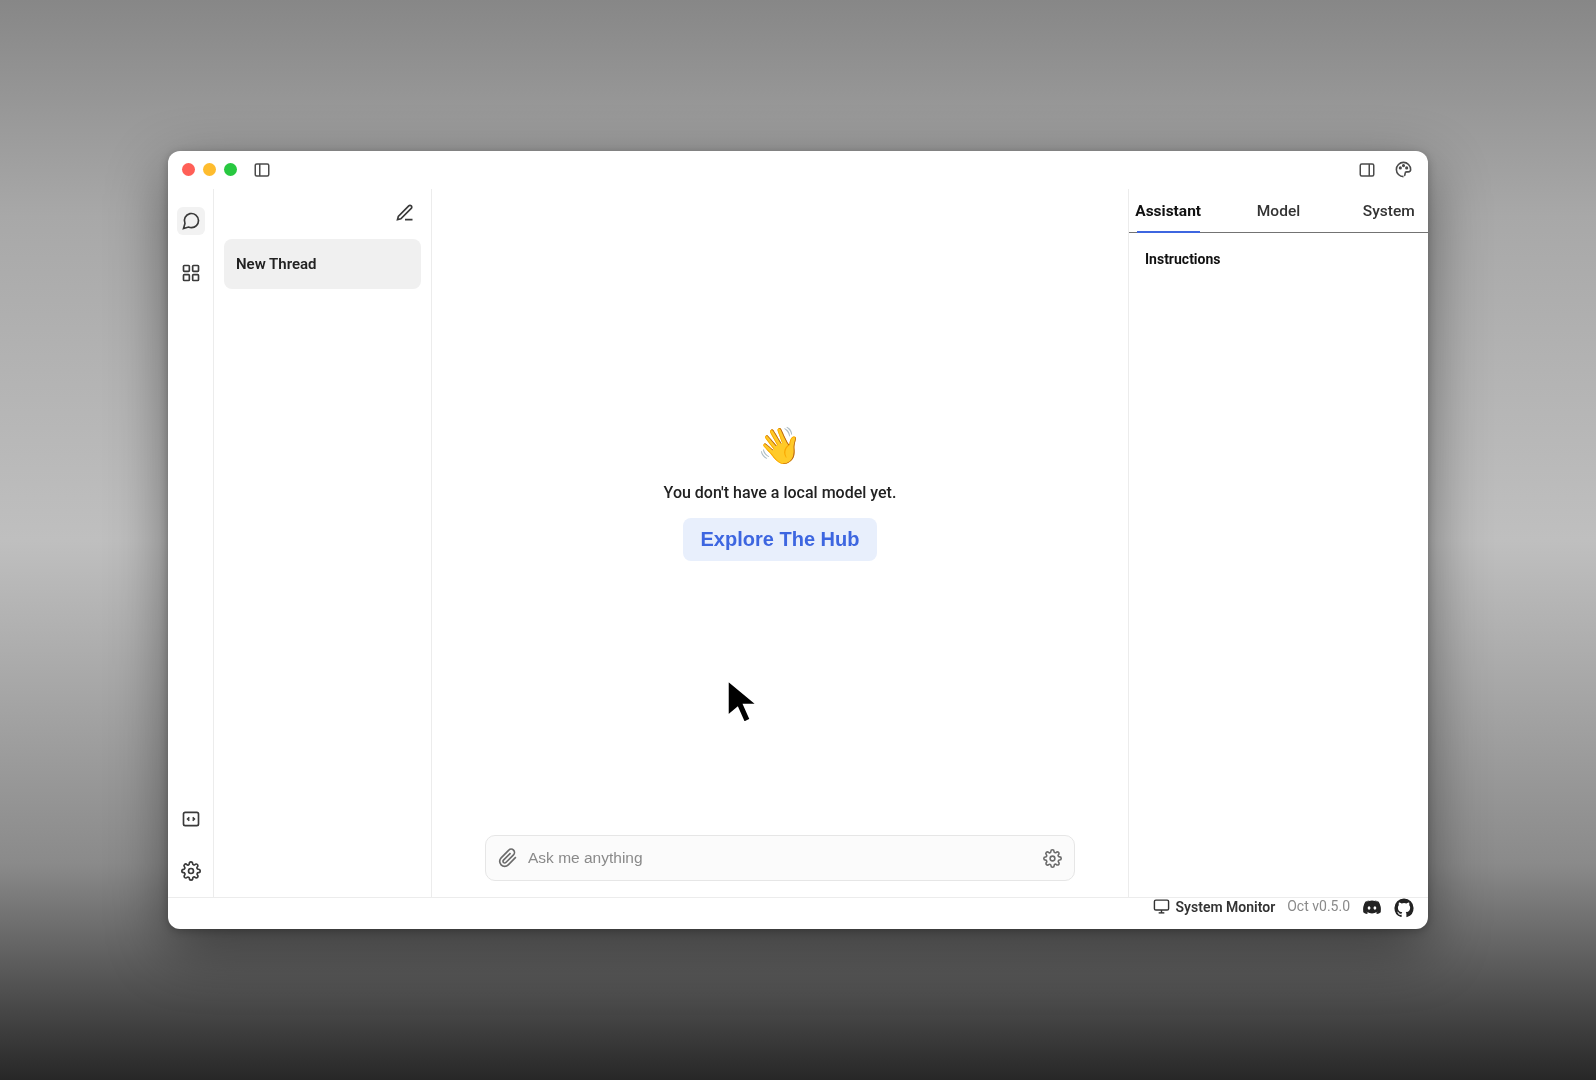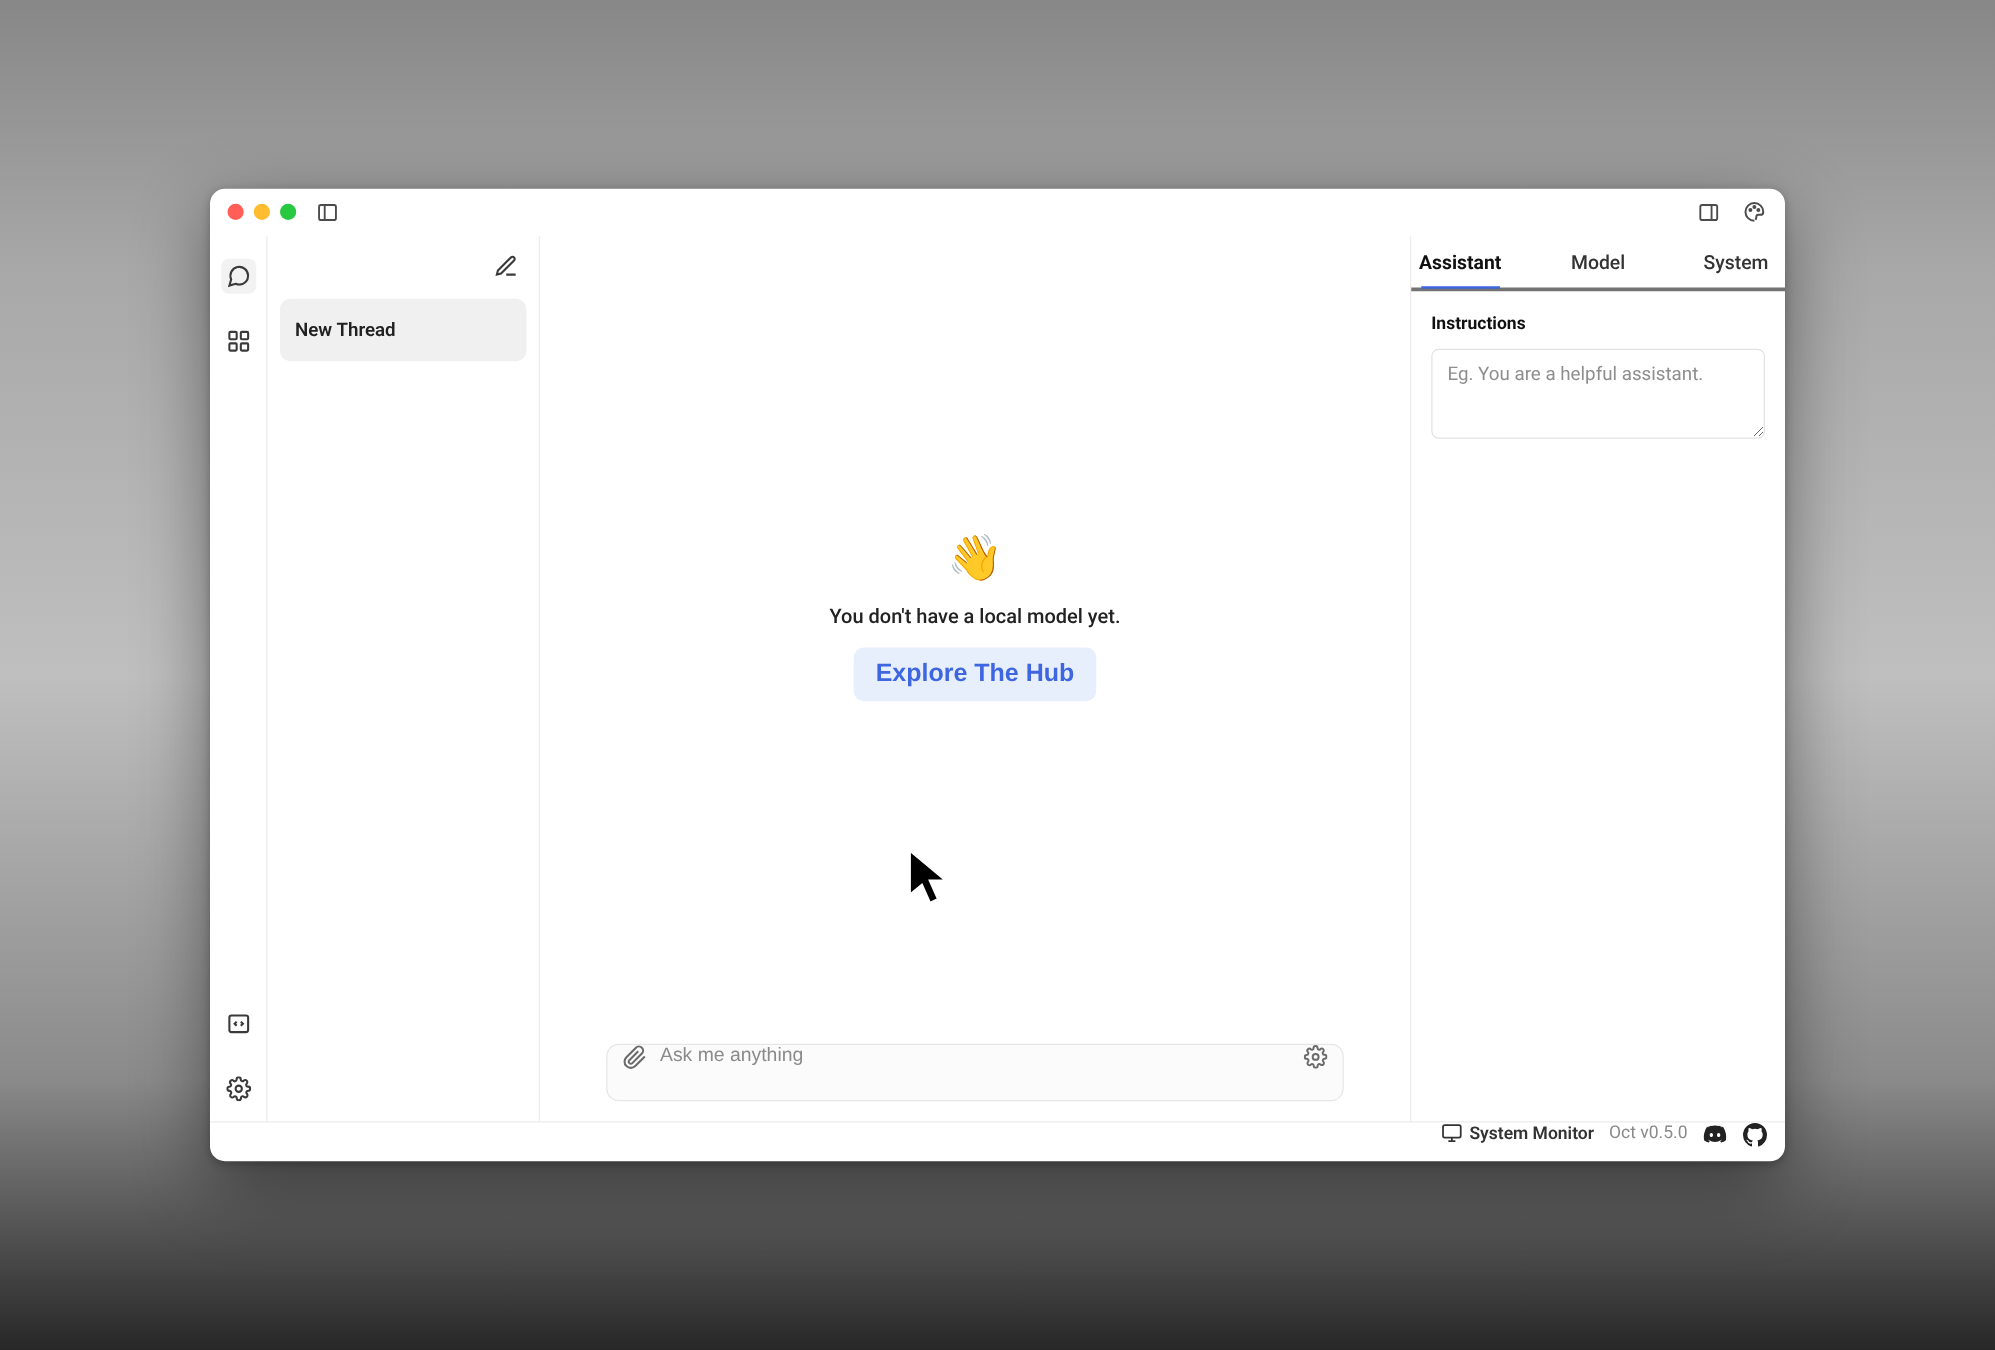--- a/index.html
+++ b/index.html
@@ -118,21 +118,21 @@
     position: absolute;
     bottom: 16px;
     left: 50%;
     transform: translateX(-50%);
     width: 590px;
     height: 46px;
     background: #fbfbfb;
     border: 1px solid #e6e6e6;
     border-radius: 10px;
     display:flex;
-    align-items:flex-start;
+    align-items:center;
     padding: 0 12px;
     gap: 10px;
     color:#7a7a7a;
   }
   .input-bar input {
     flex:1;
     border:none;
     outline:none;
     background:transparent;
     font-size: 15.5px;
@@ -143,21 +143,21 @@
 
   
   .rightpanel {
     width: 300px;
     border-left: 1px solid #ececec;
     display:flex;
     flex-direction:column;
   }
   .tabs {
     display:flex;
-    border-bottom: 3px solid #737373;
+    border-bottom: 1px solid #737373;
     height: 44px;
     gap: 32px;
   }
   .tab {
     flex:1;
     display:flex;
     align-items:center;
     justify-content:center;
     font-size: 15.5px;
     color:#333;
@@ -326,21 +326,20 @@
         </div>
         <div class="tab">
           <span>Model</span>
         </div>
         <div class="tab">
           <span>System</span>
         </div>
       </div>
       <div class="panel-body">
         <div class="panel-label">Instructions</div>
-        <textarea class="instructions-box" placeholder="Eg. You are a helpful assistant." style=""></textarea>
       </div>
     </div>
 
   </div>
 
   <div class="statusbar">
     <div class="sysmon">
       <svg width="17" height="17" viewBox="0 0 24 24" fill="none" stroke="currentColor" stroke-width="2">
         <rect x="2" y="3" width="20" height="14" rx="2"></rect>
         <line x1="8" y1="21" x2="16" y2="21"></line>

